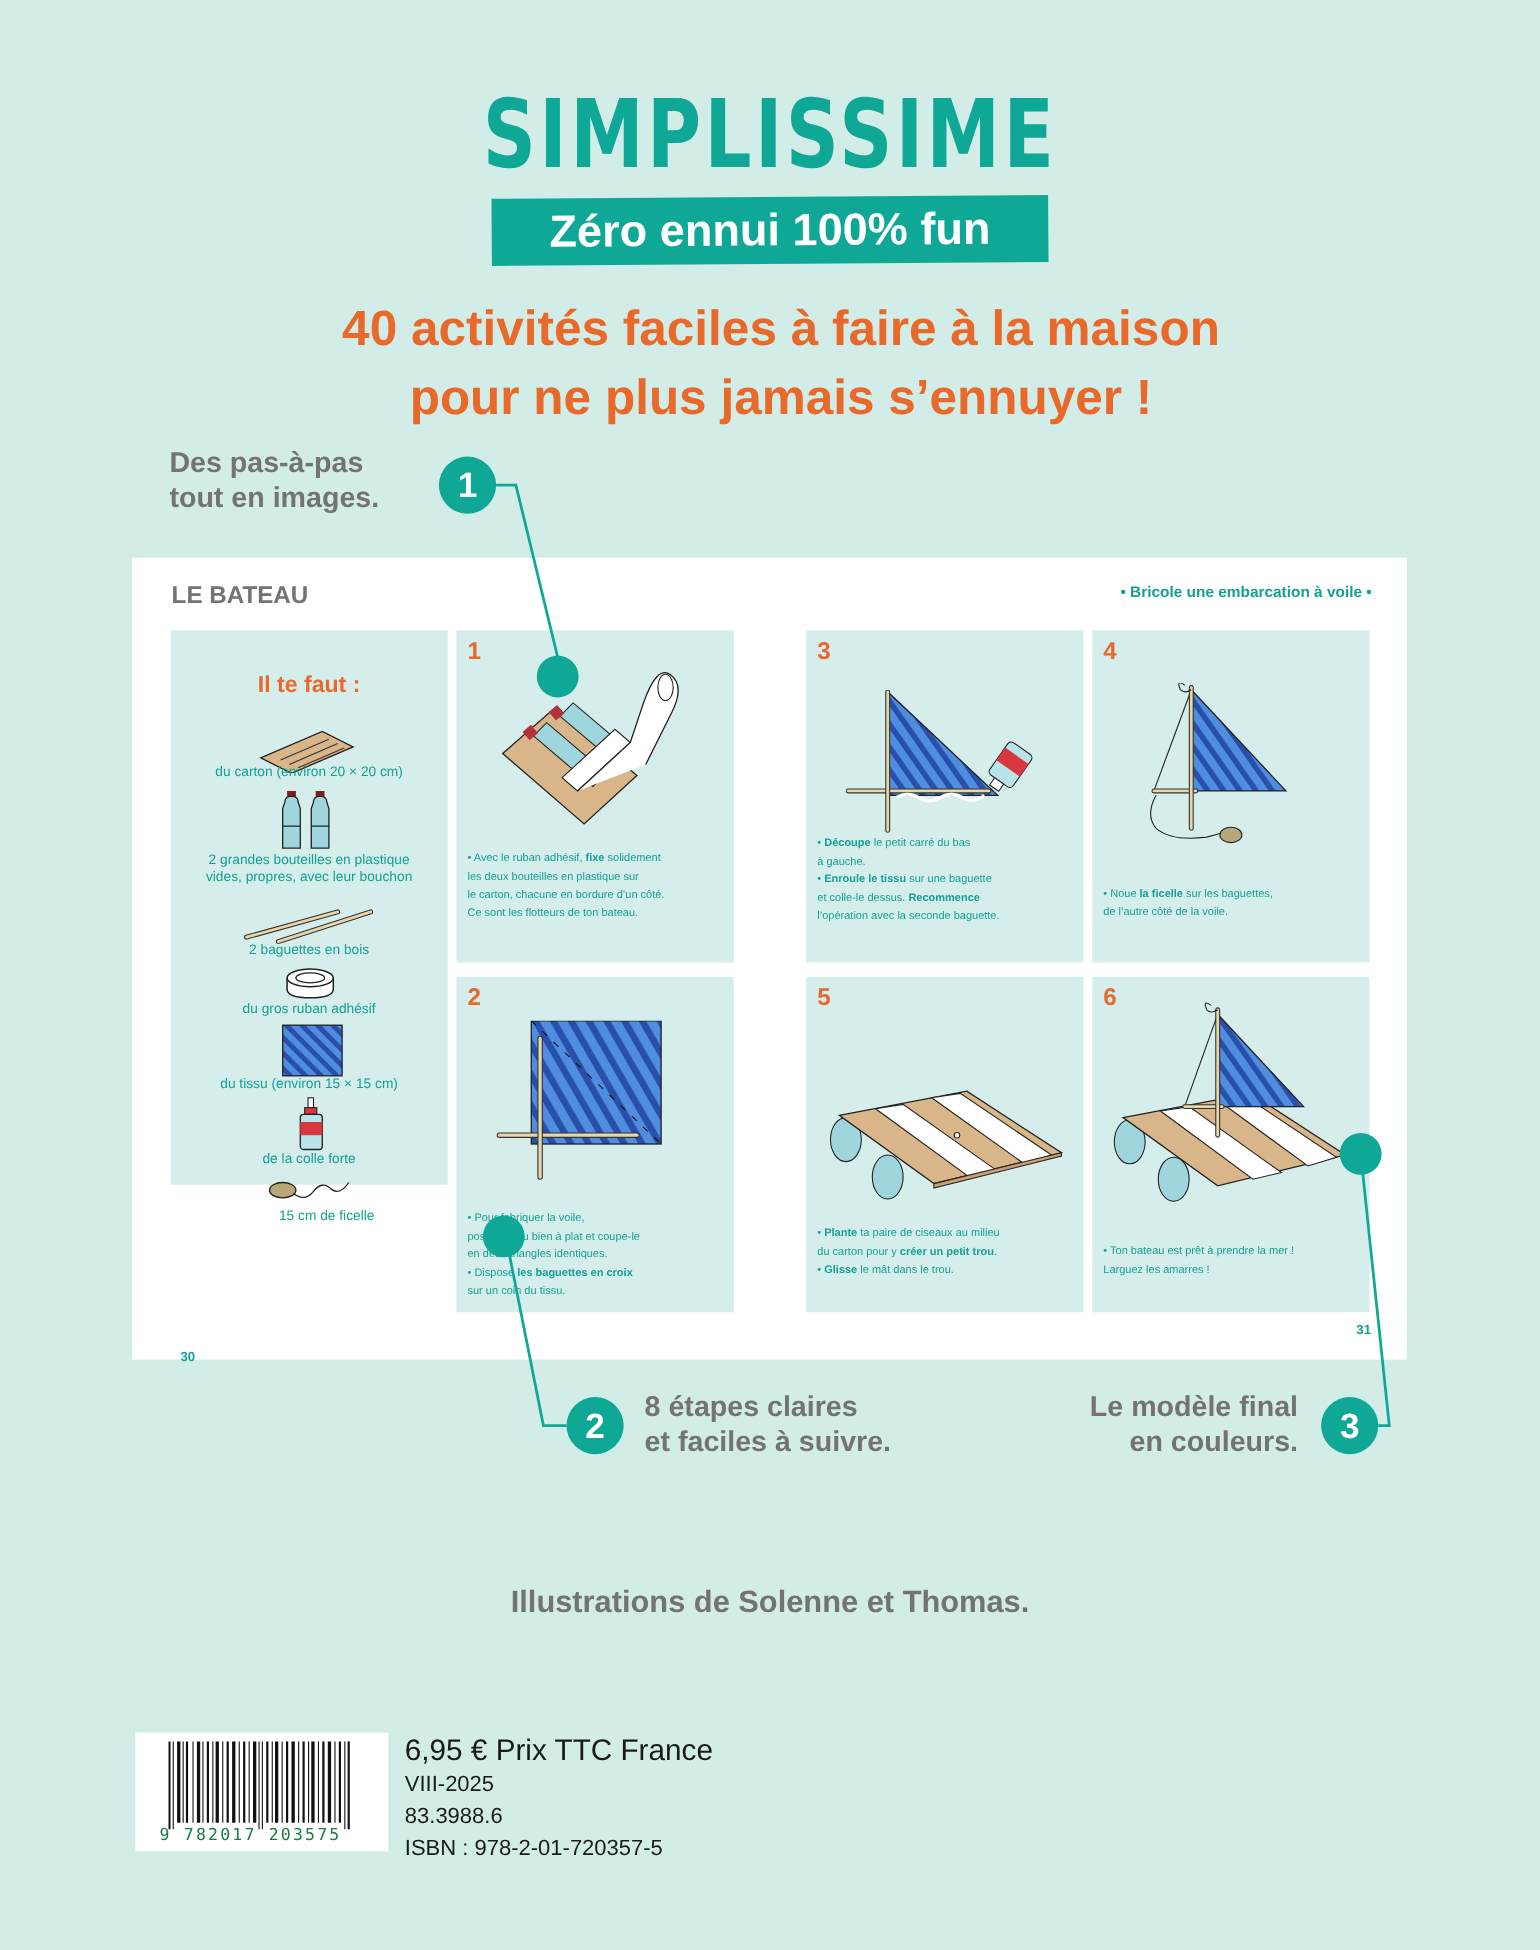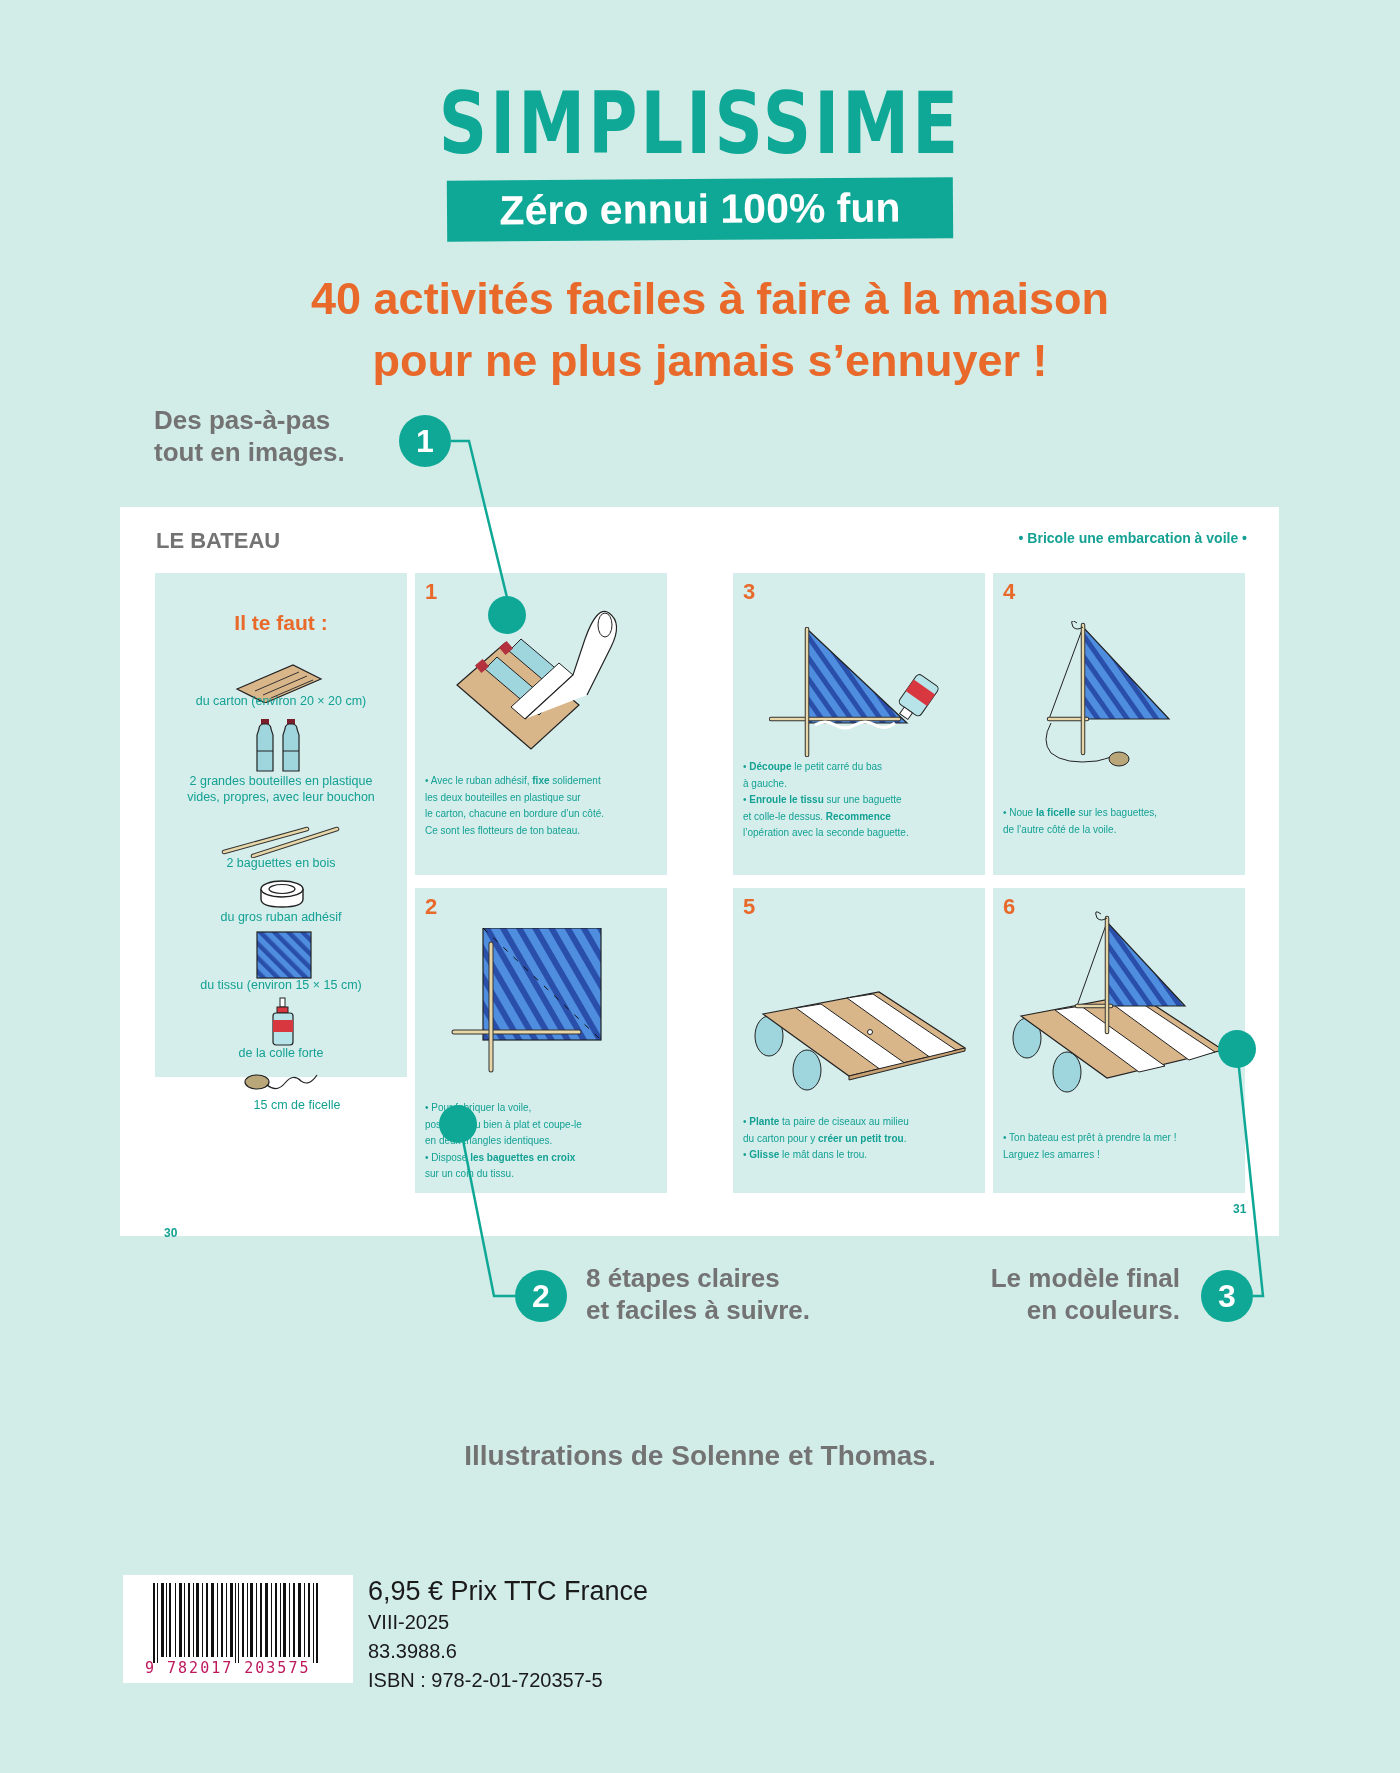--- a/index.html
+++ b/index.html
@@ -320,21 +320,21 @@
       <rect x="130" y="0" width="3" height="74"></rect>
         <rect x="136" y="0" width="1" height="74"></rect>
         <rect x="140" y="0" width="2" height="74"></rect>
       <rect x="145" y="0" width="3" height="74"></rect>
         <rect x="151" y="0" width="1" height="74"></rect>
         <rect x="155" y="0" width="2" height="74"></rect>
       <rect x="160" y="0" width="1" height="88"></rect>
         <rect x="163" y="0" width="2" height="88"></rect>
     </g>
   </svg>
-  <div class="abs" style="left:22px;top:84px;font-family:'DejaVu Sans Mono',monospace;font-size:15px;letter-spacing:2px;color:#be185d;">9 782017 203575</div>
+  <div class="abs" style="left:22px;top:84px;font-family:'DejaVu Sans Mono',monospace;font-size:15px;letter-spacing:2px;color:#15803d;">9 782017 203575</div>
 </div>
 
 <div class="abs isbninfo">
   <div class="price">6,95 € Prix TTC France</div>
   <div>VIII-2025</div>
   <div>83.3988.6</div>
   <div>ISBN : 978-2-01-720357-5</div>
 </div>
 
 </body></html>

